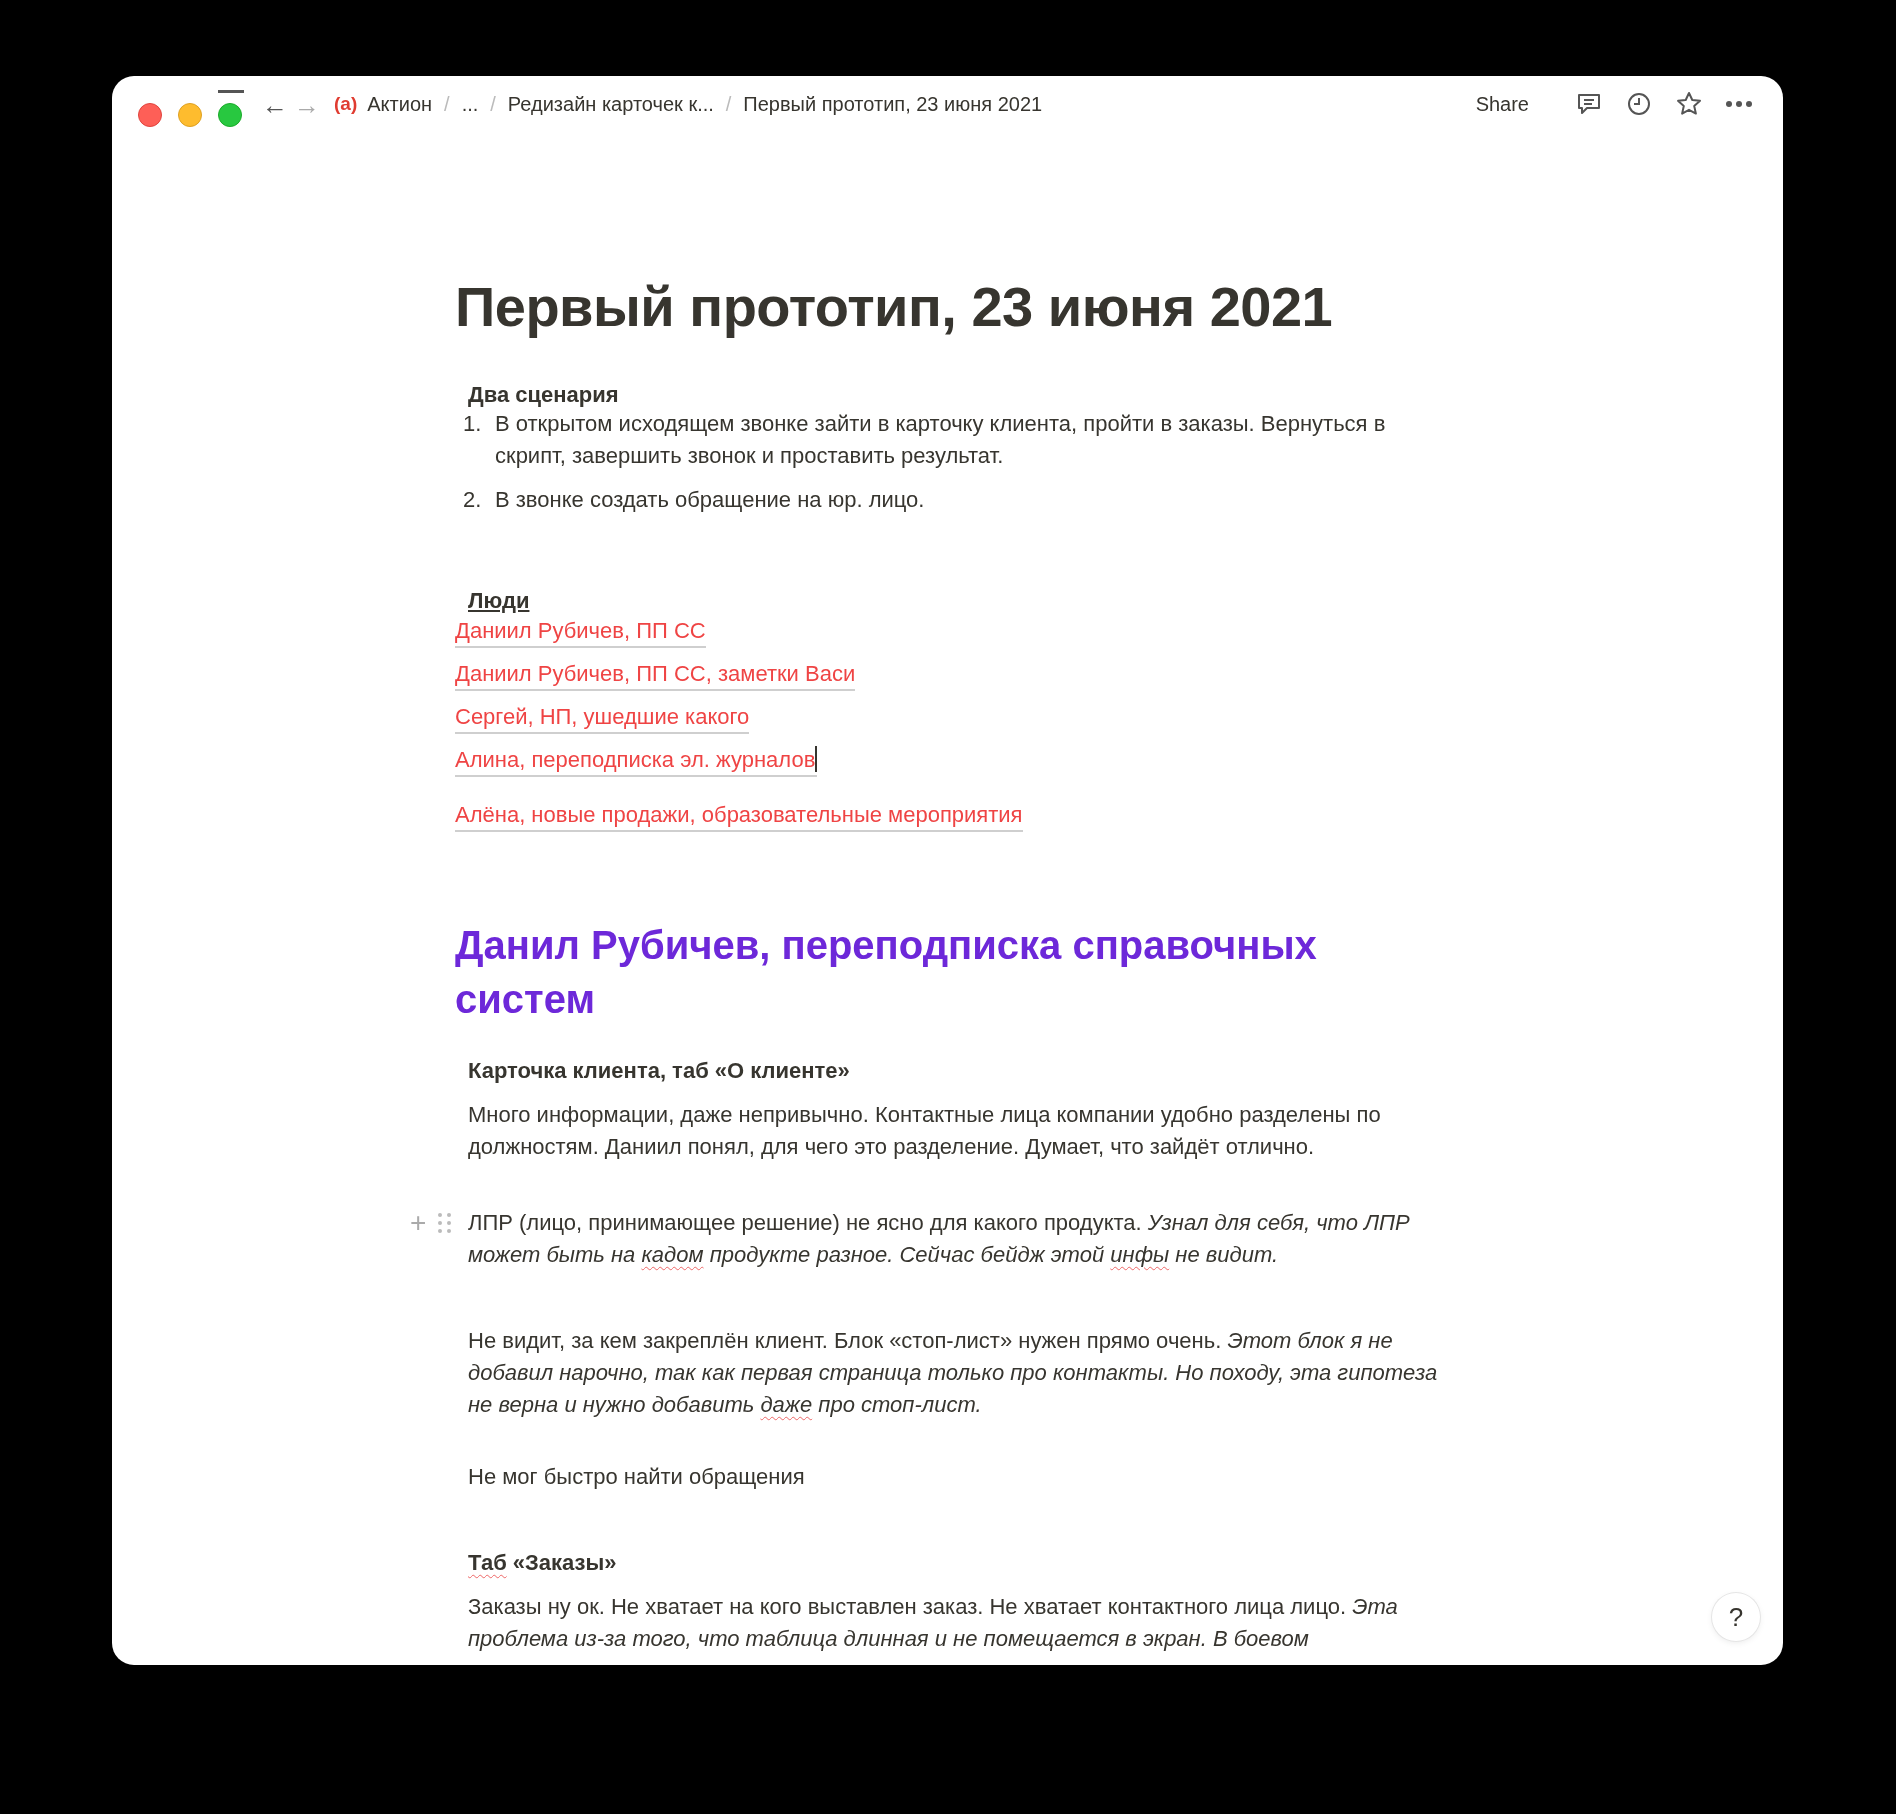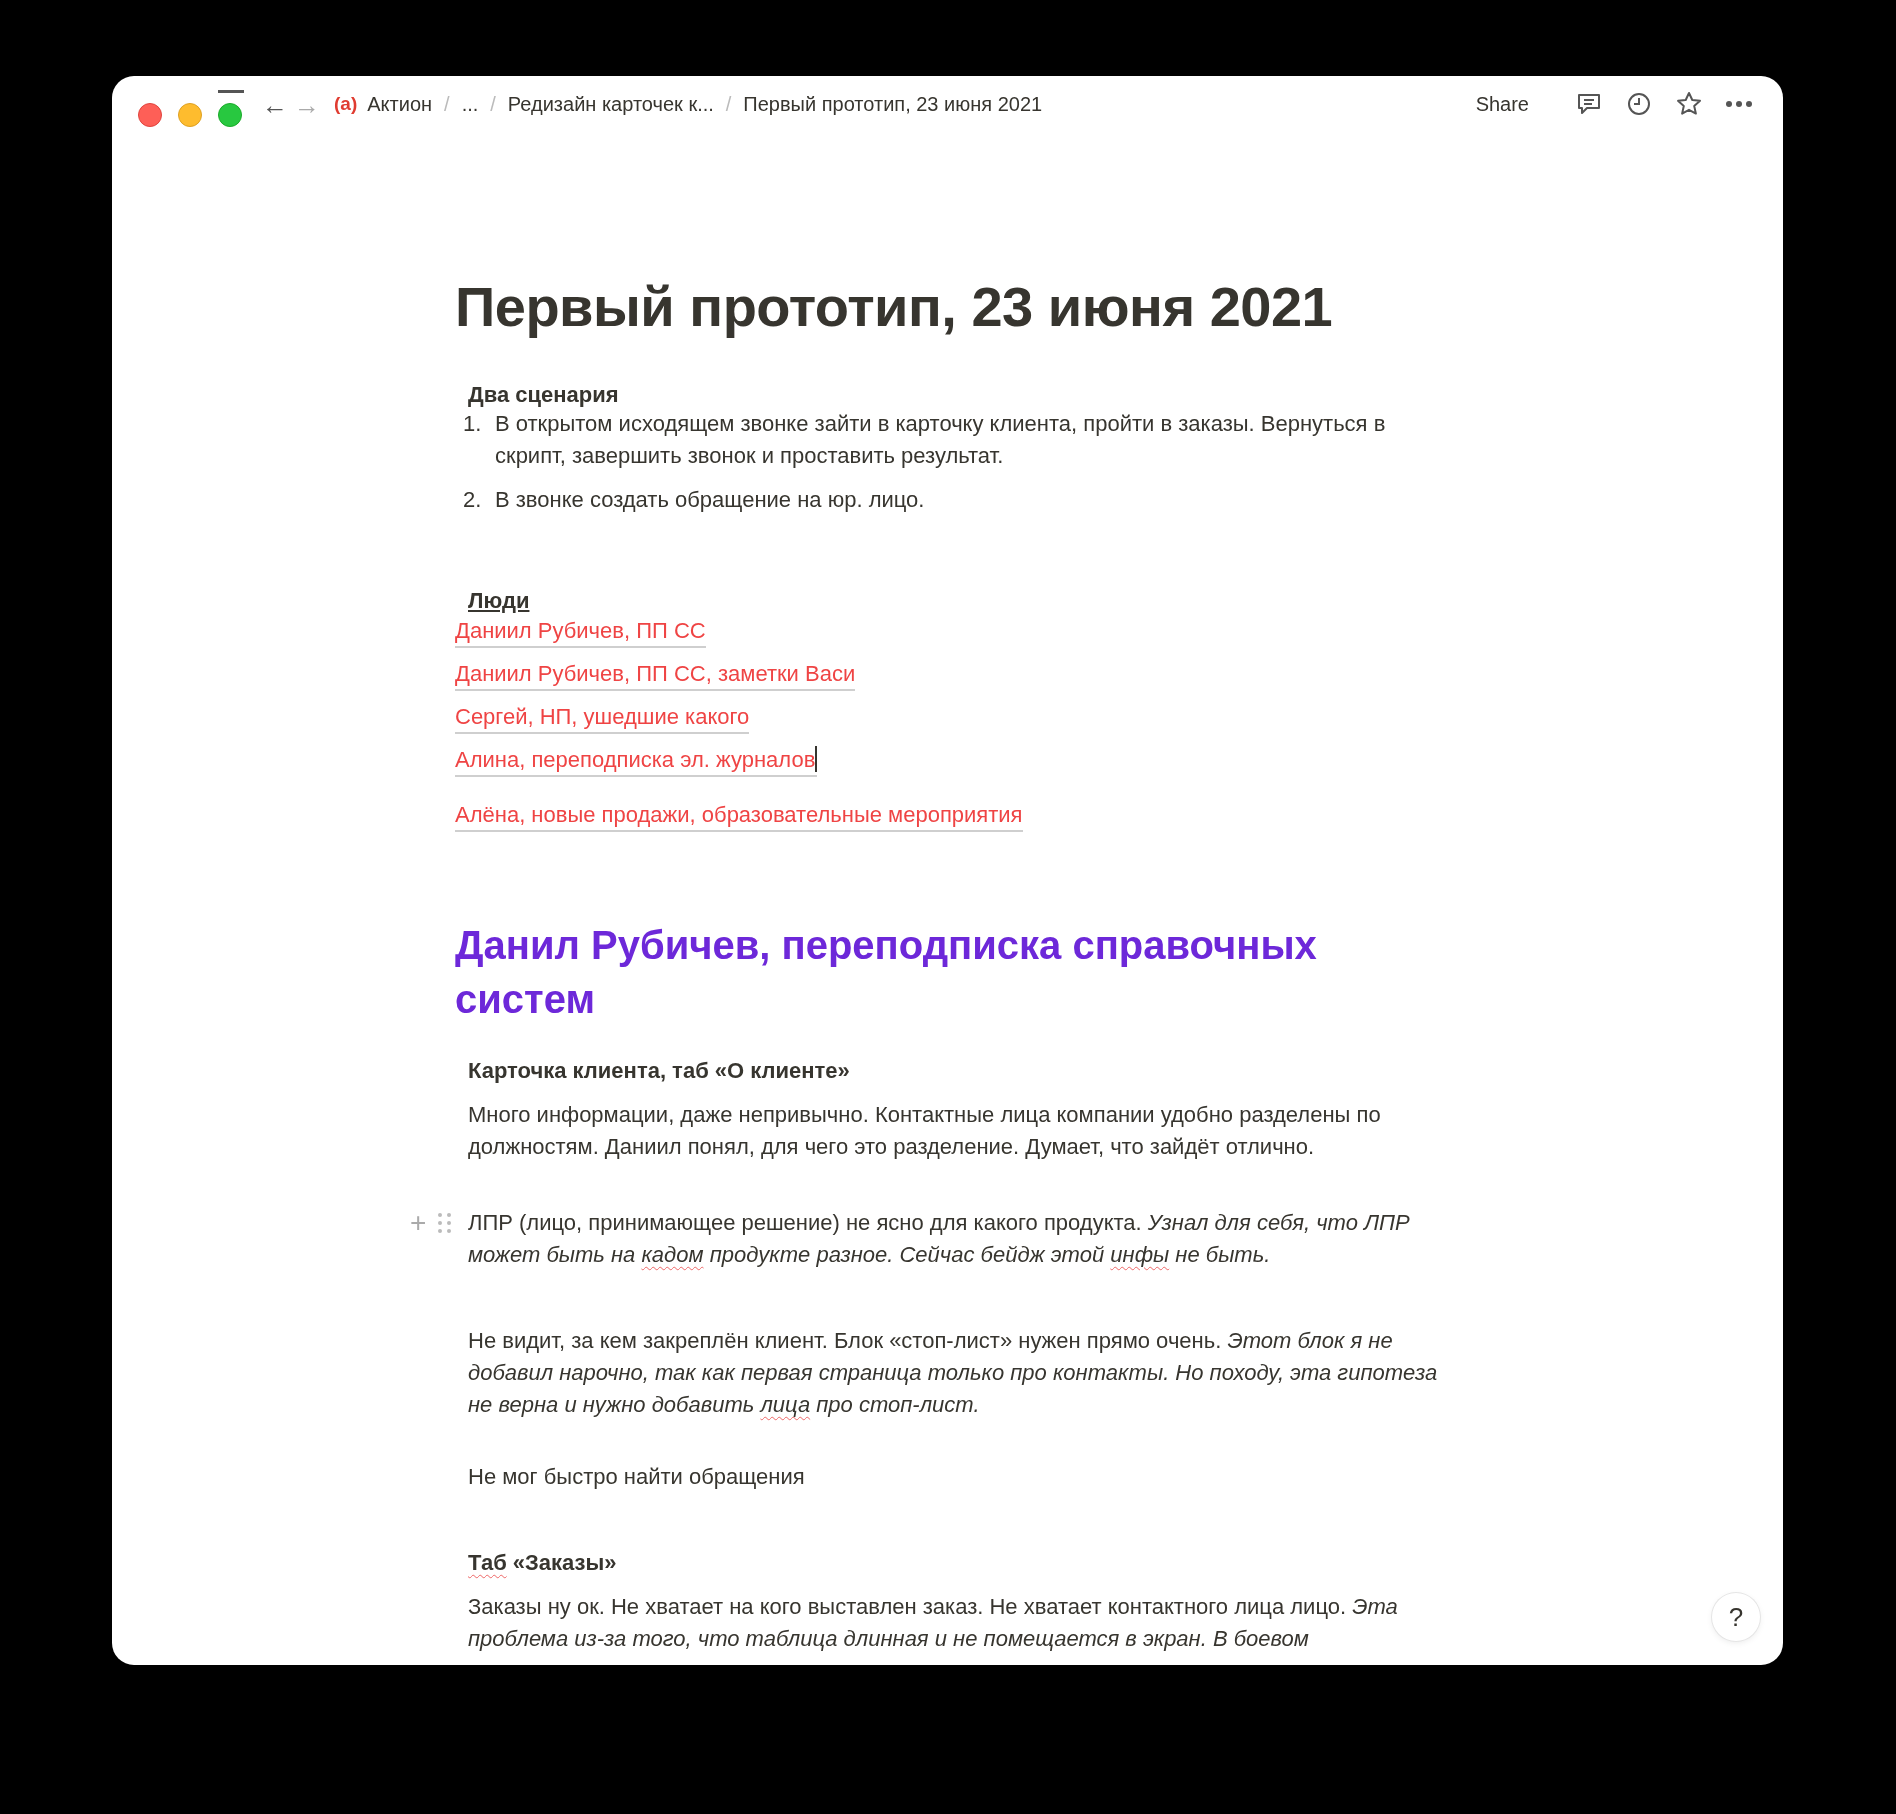--- a/index.html
+++ b/index.html
@@ -127,25 +127,25 @@
         <span class="plus">+</span>
         <span class="drag">
             <span></span>
             <span></span>
             <span></span>
             <span></span>
             <span></span>
             <span></span>
           </span>
       </div>
-      <span>ЛПР (лицо, принимающее решение) не ясно для какого продукта. </span><i>Узнал для себя, что ЛПР может быть на </i><i class="sp">кадом</i><i> продукте разное. Сейчас бейдж этой </i><i class="sp">инфы</i><i> не быть.</i>
+      <span>ЛПР (лицо, принимающее решение) не ясно для какого продукта. </span><i>Узнал для себя, что ЛПР может быть на </i><i class="sp">кадом</i><i> продукте разное. Сейчас бейдж этой </i><i class="sp">инфы</i><i> не видит.</i>
     </div>
 
     <div class="p" style="top:1236px;width:980px;">
-      <span>Не видит, за кем закреплён клиент. Блок «стоп-лист» нужен прямо очень. </span><i>Этот блок я не добавил нарочно, так как первая страница только про контакты. Но походу, эта гипотеза не верна и нужно добавить </i><i class="sp">лица</i><i> про стоп-лист.</i>
+      <span>Не видит, за кем закреплён клиент. Блок «стоп-лист» нужен прямо очень. </span><i>Этот блок я не добавил нарочно, так как первая страница только про контакты. Но походу, эта гипотеза не верна и нужно добавить </i><i class="sp">даже</i><i> про стоп-лист.</i>
     </div>
 
     <div class="p" style="top:1372px;">Не мог быстро найти обращения</div>
 
     <div class="p bold" style="top:1458px;">
       <span class="sp">Таб</span><span> «Заказы»</span>
     </div>
 
     <div class="p" style="top:1502px;width:990px;">
       <span>Заказы ну ок. Не хватает на кого выставлен заказ. Не хватает контактного лица лицо. </span><i>Эта проблема из-за того, что таблица длинная и не помещается в экран. В боевом</i>

